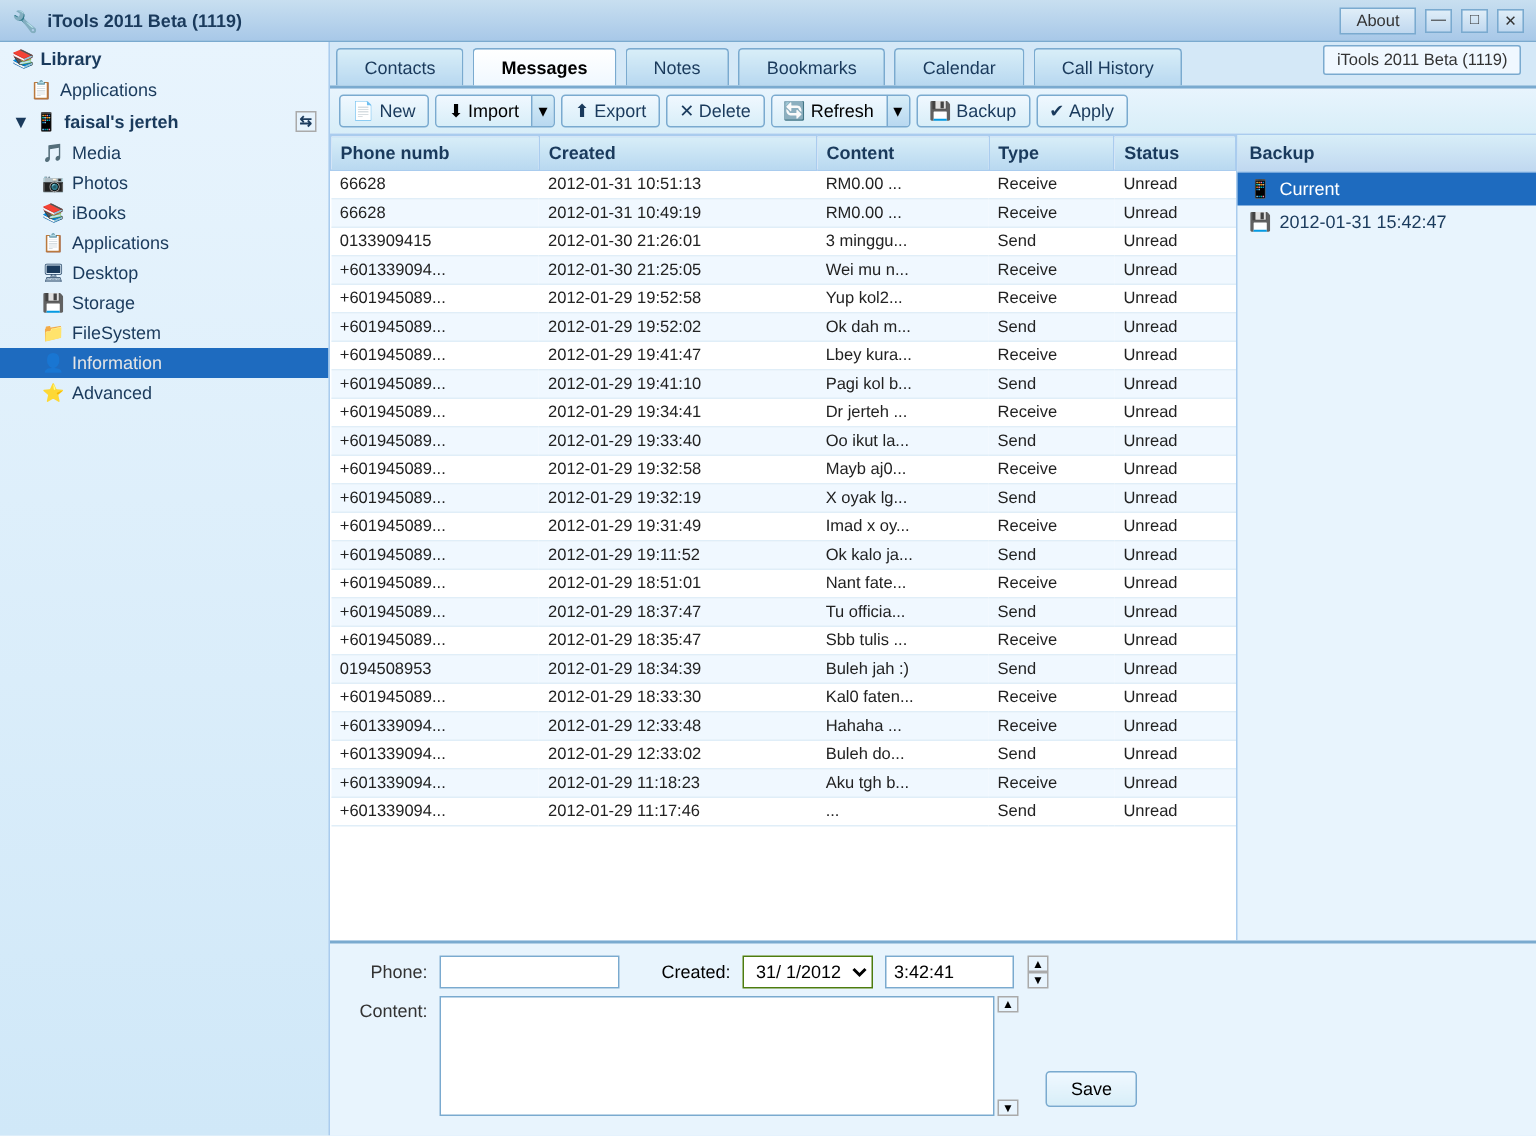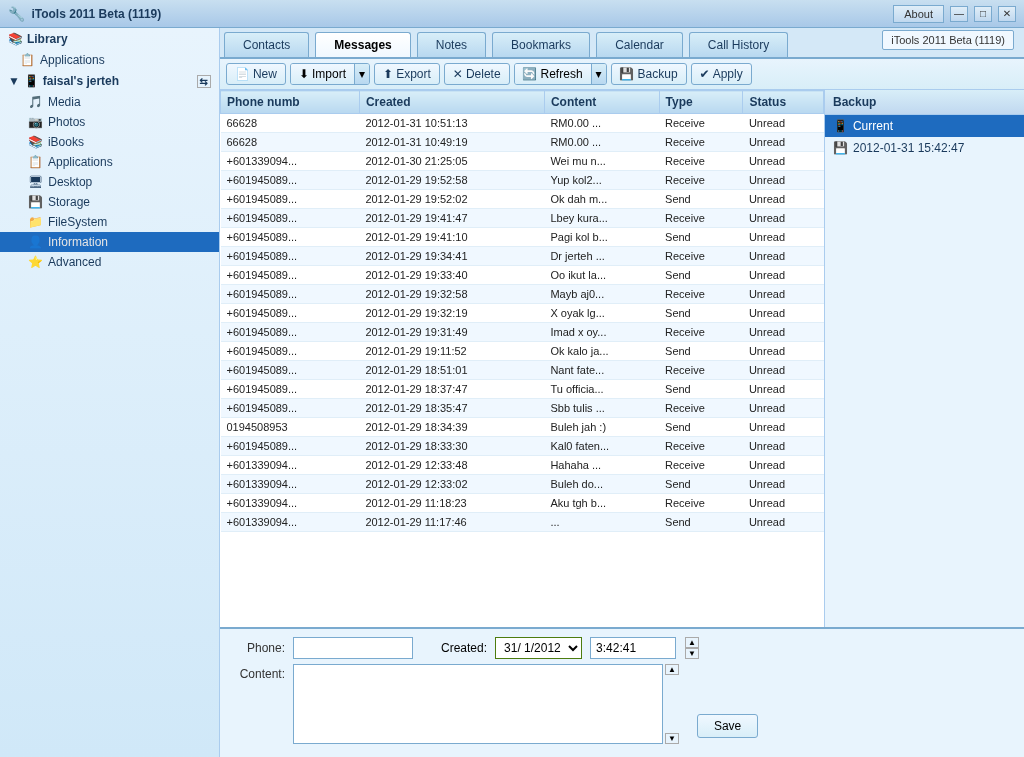--- a/index.html
+++ b/index.html
@@ -281,20 +281,27 @@
       <td>Unread</td>
     </tr>
               <tr>
       <td>66628</td>
       <td>2012-01-31 10:49:19</td>
       <td>RM0.00 ...</td>
       <td>Receive</td>
       <td>Unread</td>
     </tr>
               <tr>
+      <td>0133909415</td>
+      <td>2012-01-30 21:26:01</td>
+      <td>3 minggu...</td>
+      <td>Send</td>
+      <td>Unread</td>
+    </tr>
+              <tr>
       <td>+601339094...</td>
       <td>2012-01-30 21:25:05</td>
       <td>Wei mu n...</td>
       <td>Receive</td>
       <td>Unread</td>
     </tr>
               <tr>
       <td>+601945089...</td>
       <td>2012-01-29 19:52:58</td>
       <td>Yup kol2...</td>

